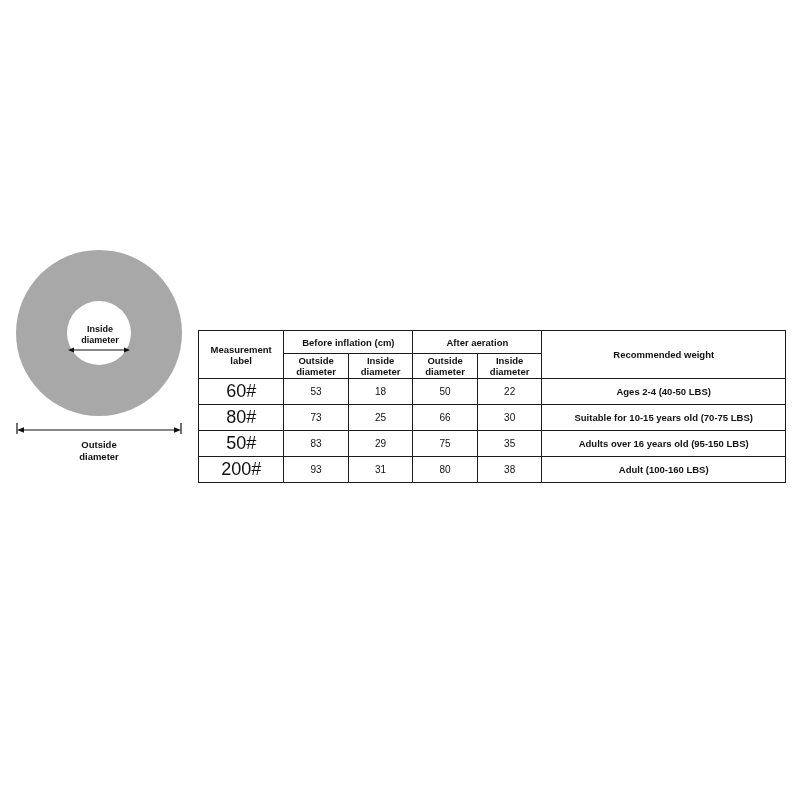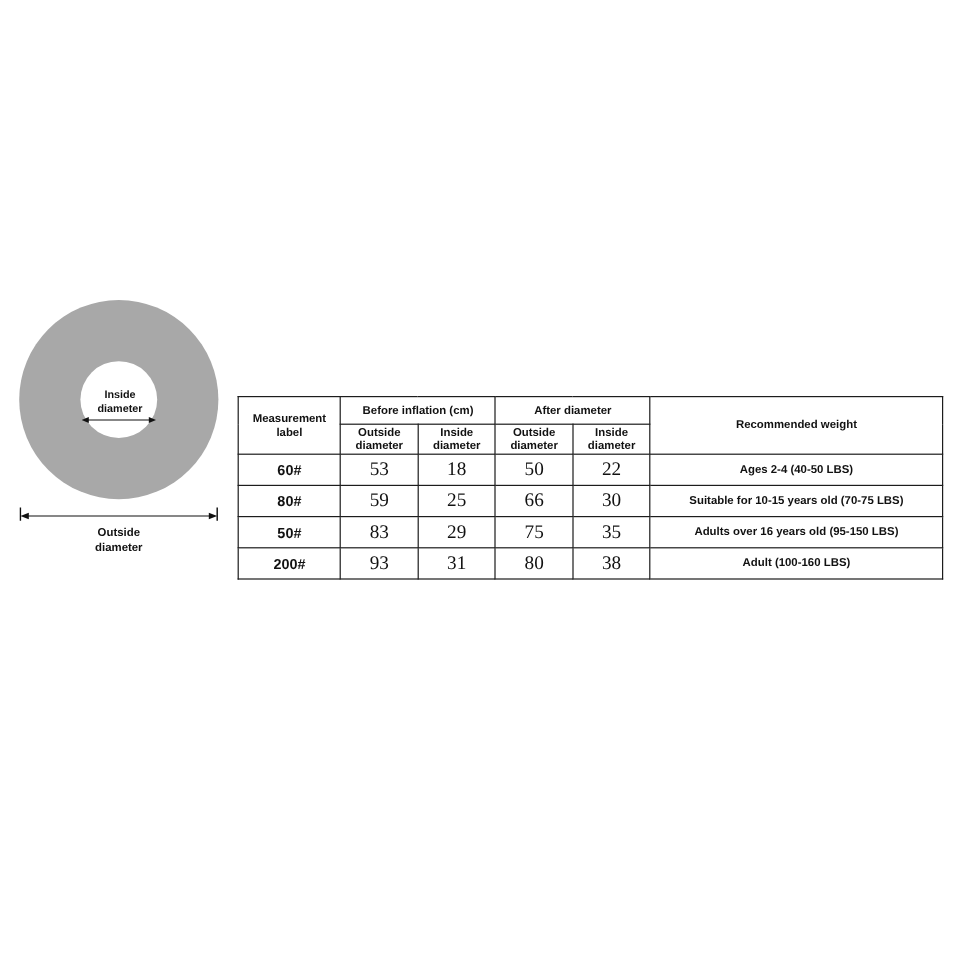--- a/index.html
+++ b/index.html
@@ -116,28 +116,27 @@
     height: 22px;
   }
   .col-label  { width: 82px; }
   .col-num    { width: 62px; }
   .col-rec    { width: 234px; }
 
   #spec-table tbody td {
     height: 23px;
   }
   .cell-label {
-    font-size: 12px;
-    font-weight: bold;
+    font-size: 18px;
+    font-weight: normal;
     margin-left: 32px;
   }
   .cell-num {
-    font-size: 16px;
+    font-size: 10px;
     font-weight: normal;
-    font-family: Liberation Serif, serif;
   }
   .cell-rec {
     font-size: 9.5px;
     font-weight: bold;
   }
 
   
 </style>
 </head>
 <body>
@@ -183,21 +182,21 @@
       <col class="col-num">
       <col class="col-rec">
     </colgroup>
     <thead>
       <tr class="hdr-top">
         <th rowspan="2">
           <div>Measurement</div>
           <div>label</div>
         </th>
         <th colspan="2">Before inflation (cm)</th>
-        <th colspan="2">After diameter</th>
+        <th colspan="2">After aeration</th>
         <th rowspan="2">Recommended weight</th>
       </tr>
       <tr class="hdr-sub">
         <th>
           <div>Outside</div>
           <div>diameter</div>
         </th>
         <th>
           <div>Inside</div>
           <div>diameter</div>
@@ -216,21 +215,21 @@
       <tr>
         <td class="cell-label">60#</td>
         <td class="cell-num">53</td>
         <td class="cell-num">18</td>
         <td class="cell-num">50</td>
         <td class="cell-num">22</td>
         <td class="cell-rec">Ages 2-4 (40-50 LBS)</td>
       </tr>
       <tr>
         <td class="cell-label">80#</td>
-        <td class="cell-num">59</td>
+        <td class="cell-num">73</td>
         <td class="cell-num">25</td>
         <td class="cell-num">66</td>
         <td class="cell-num">30</td>
         <td class="cell-rec">Suitable for 10-15 years old (70-75 LBS)</td>
       </tr>
       <tr>
         <td class="cell-label">50#</td>
         <td class="cell-num">83</td>
         <td class="cell-num">29</td>
         <td class="cell-num">75</td>

